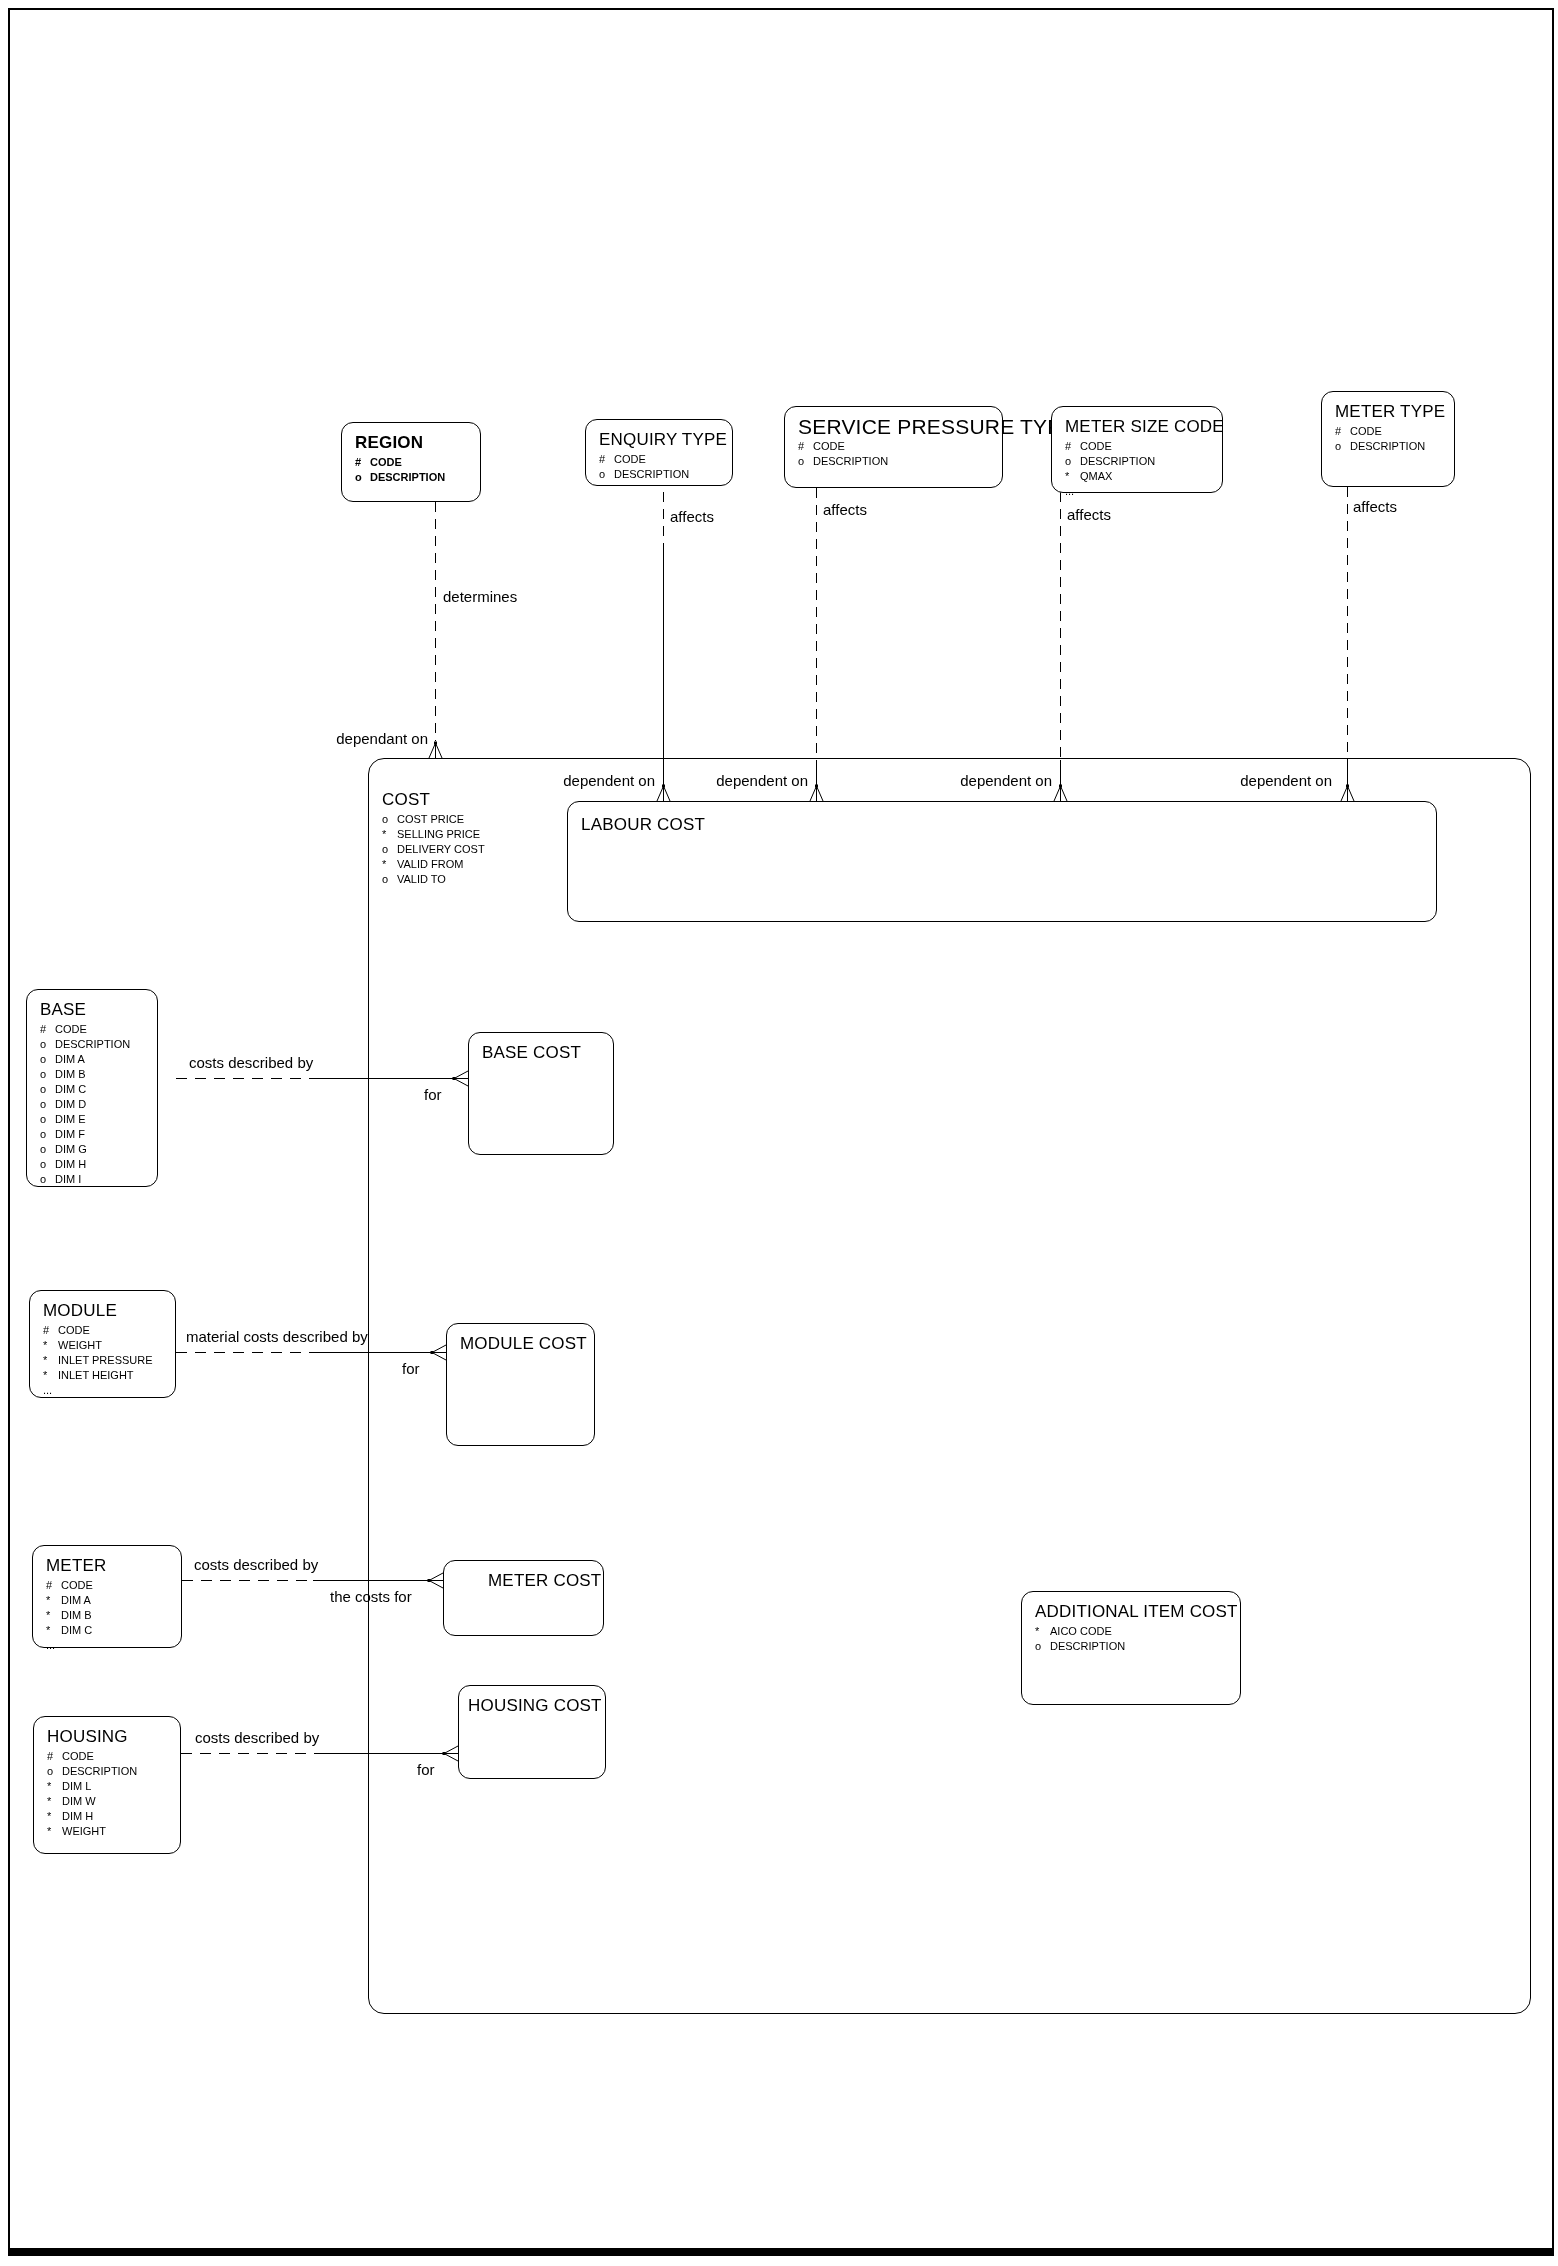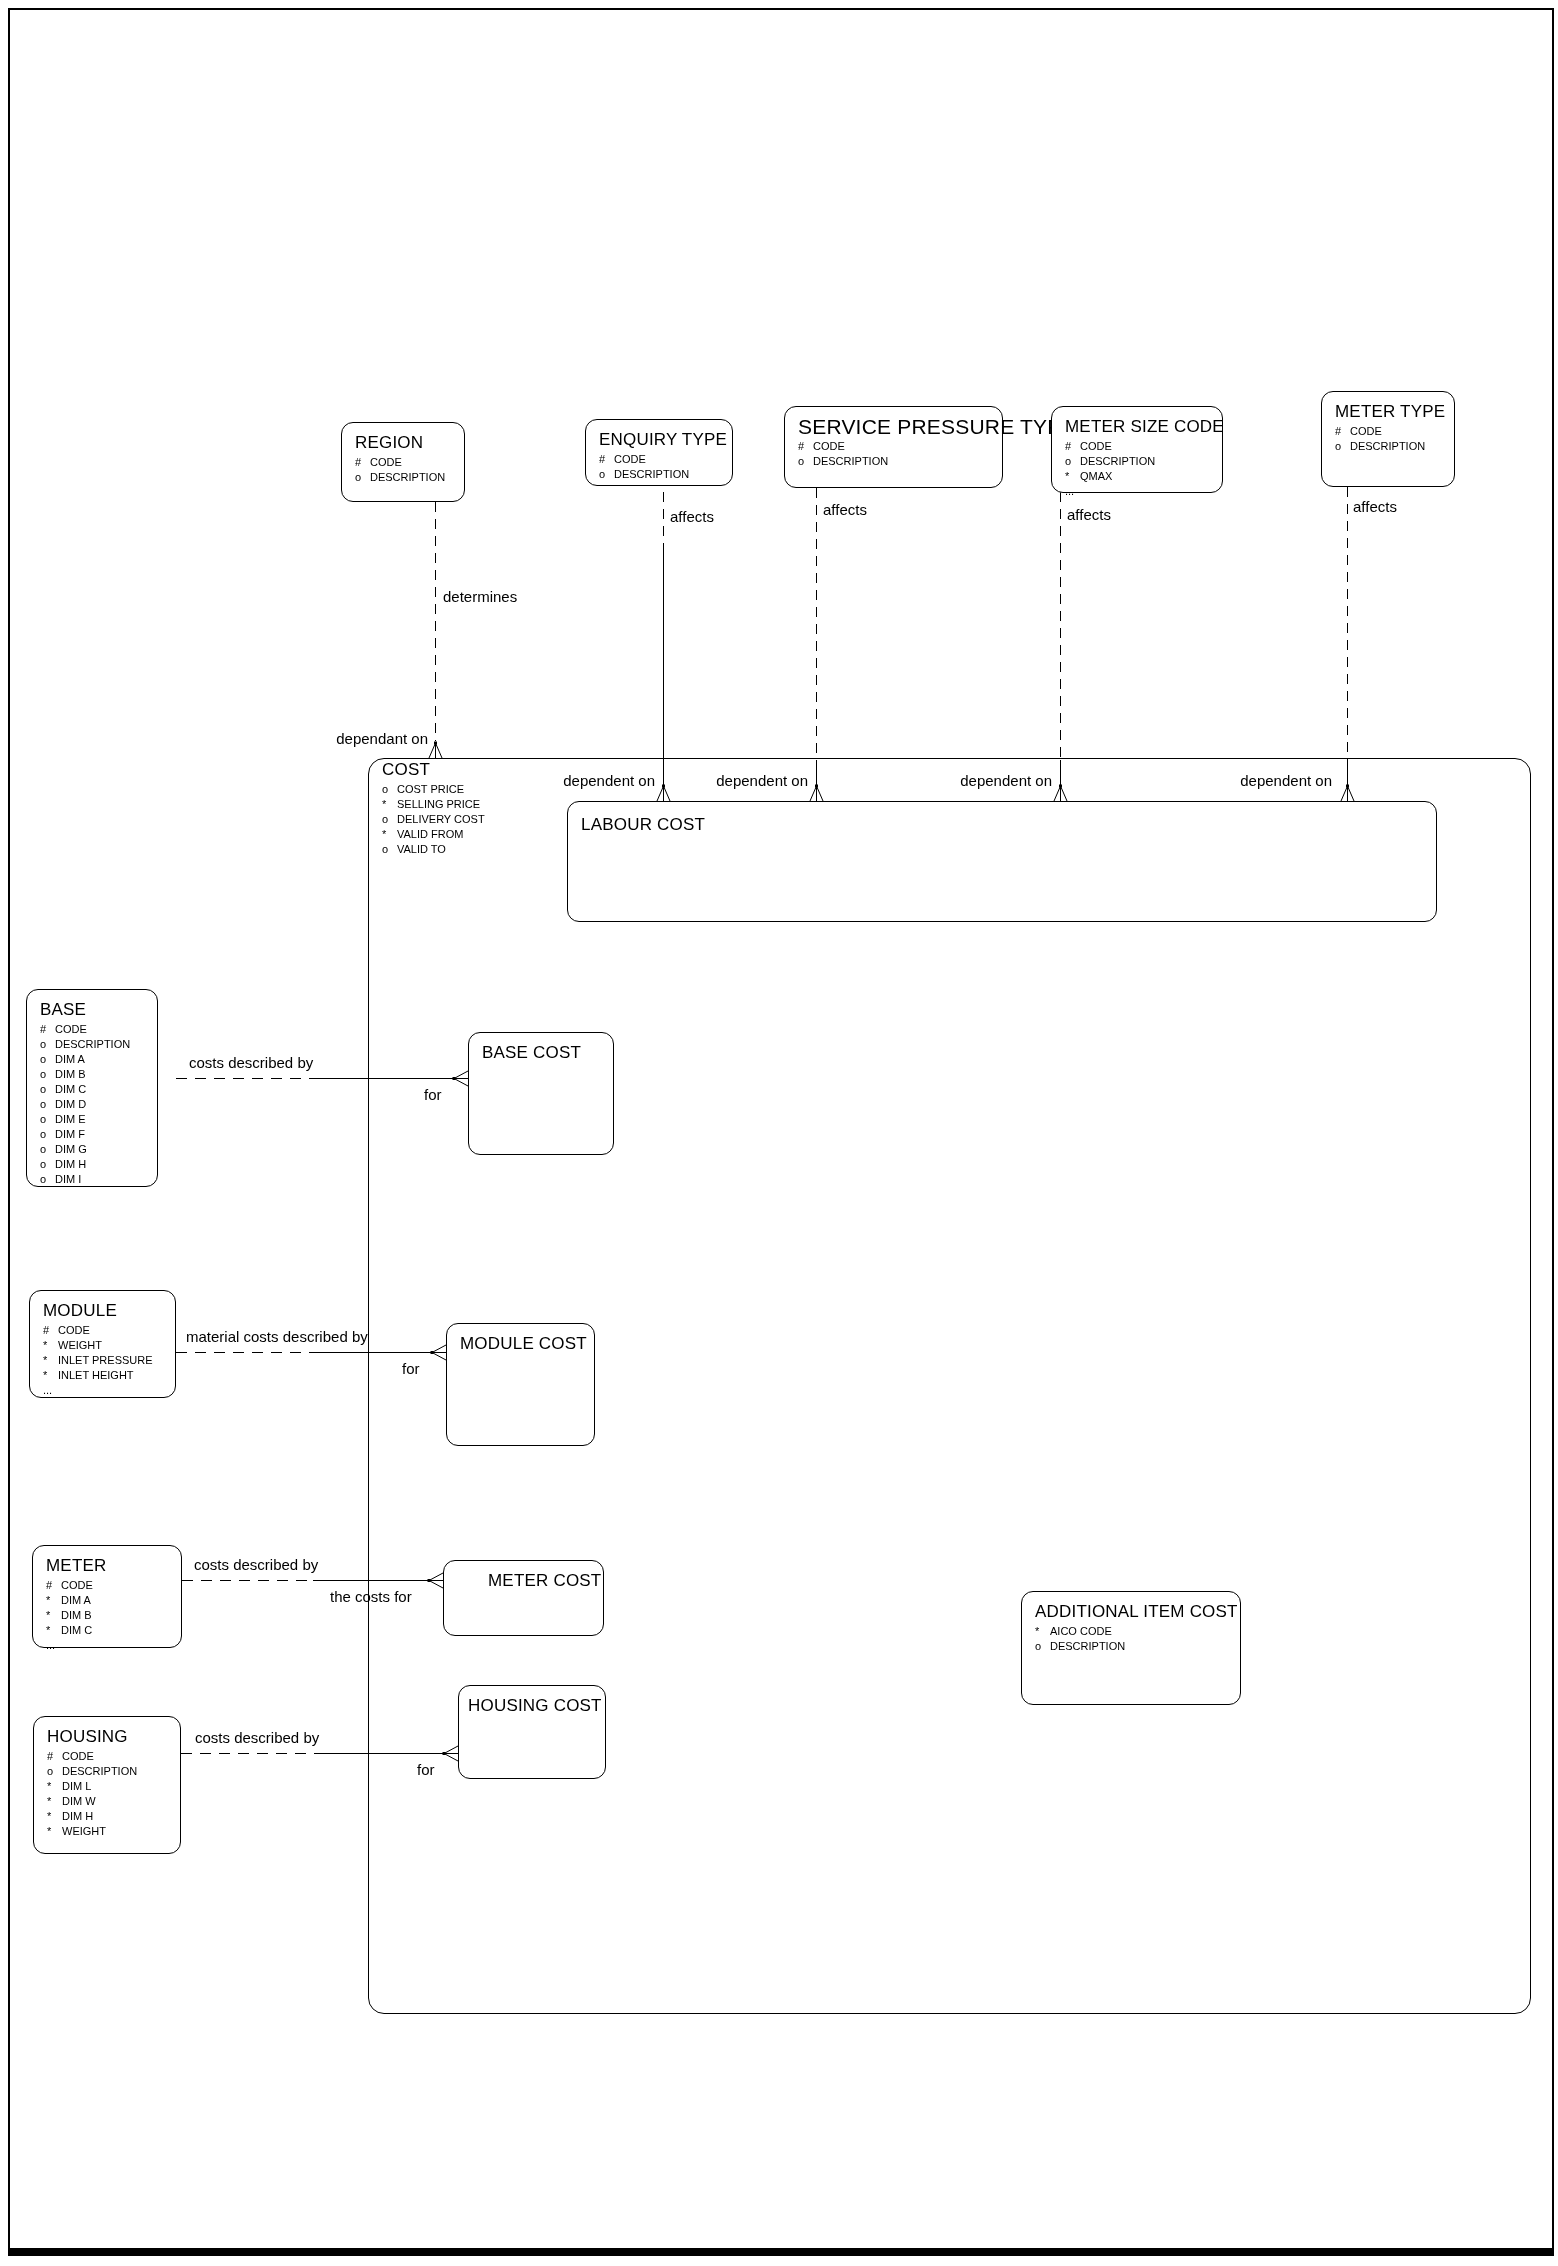--- a/index.html
+++ b/index.html
@@ -26,21 +26,21 @@
   #rel-lines{position:absolute;left:0;top:0;z-index:2;pointer-events:none;}
   .rlabel{position:absolute;font-size:15px;line-height:17px;white-space:nowrap;z-index:4;}
   .r-right{text-align:right;}
 </style>
 </head>
 <body>
 
 <div id="canvas">
   <div class="frame"></div>
 
-  <div class="entity z1" style="left:368px;top:758px;width:1163px;height:1256px;border-radius:16px;padding-top:0;">
+  <div class="entity z1" style="left:368px;top:758px;width:1163px;height:1256px;border-radius:16px;padding-top:30px;">
     <div class="title">COST</div>
     <div class="attrs">
         <div class="attr">
           <span class="g">o</span>
           <span class="n">COST PRICE</span>
         </div>
         <div class="attr">
           <span class="g">*</span>
           <span class="n">SELLING PRICE</span>
         </div>
@@ -119,21 +119,21 @@
 
       <g>
         <path d="M181,1753.5 H315" stroke-dasharray="11 8"></path>
         <path d="M315,1753.5 H443"></path>
         <path d="M444,1753.5 L458,1746 M444,1753.5 H458 M444,1753.5 L458,1761"></path>
         <rect x="442.5" y="1752" width="3" height="3" fill="#000" stroke="none"></rect>
       </g>
     </g>
   </svg>
 
-  <div class="entity z3" style="left:341px;top:422px;width:124px;height:80px;">
+  <div class="entity z3" style="left:341px;top:422px;width:140px;height:80px;font-weight:bold;">
     <div class="title">REGION</div>
     <div class="attrs">
         <div class="attr">
           <span class="g">#</span>
           <span class="n">CODE</span>
         </div>
         <div class="attr">
           <span class="g">o</span>
           <span class="n">DESCRIPTION</span>
         </div>

